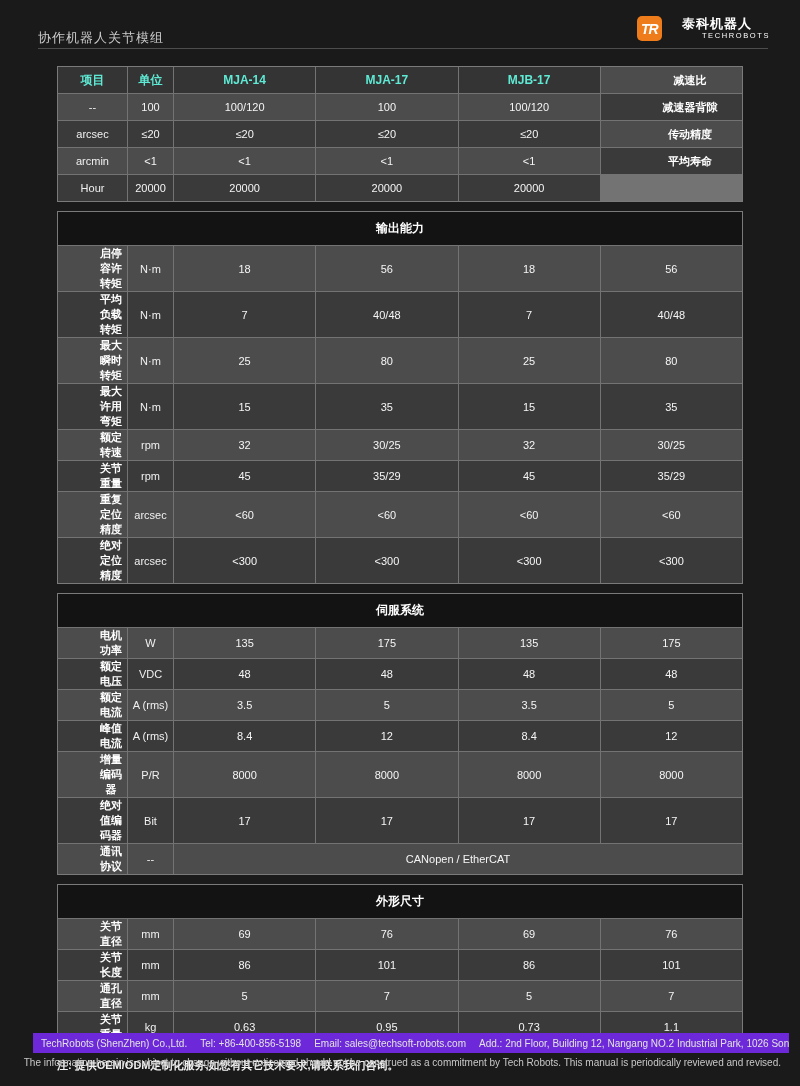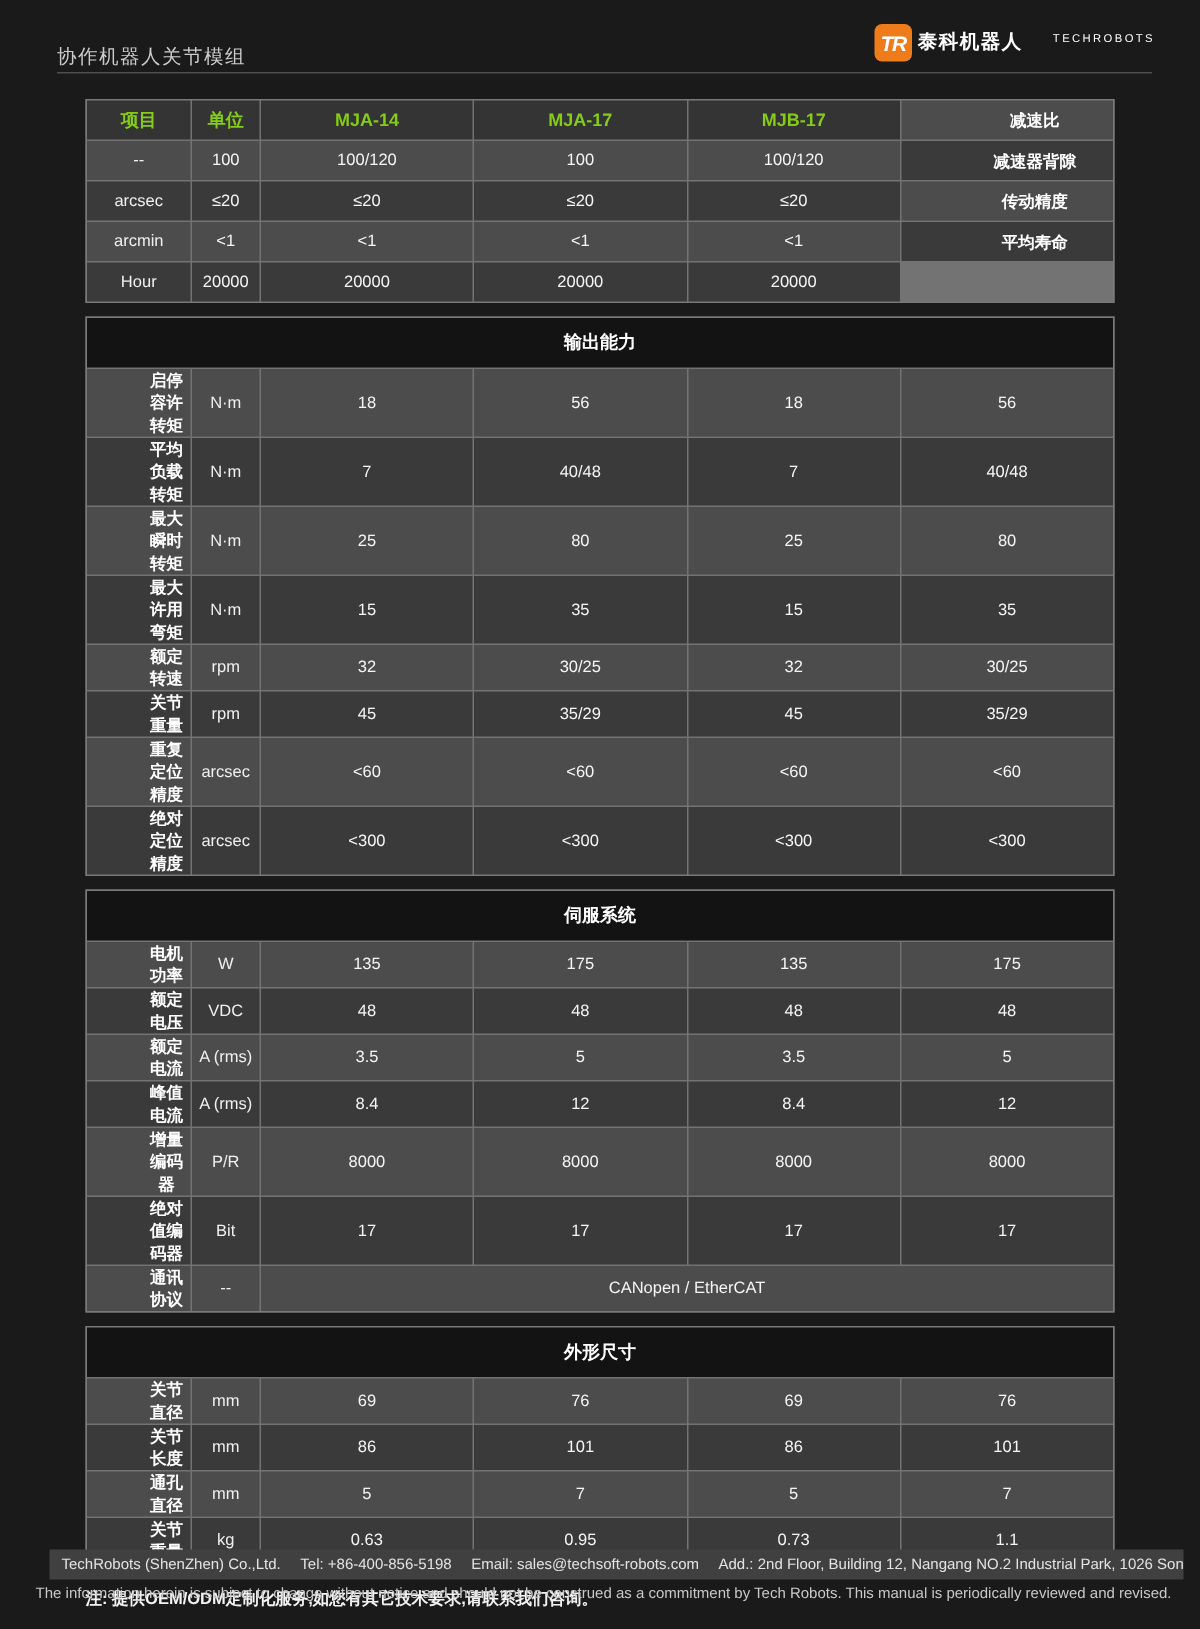--- a/index.html
+++ b/index.html
@@ -14,62 +14,62 @@
   
   .page-title{
     position:absolute;top:29px;left:38px;
     font-size:13px;color:#cccccc;letter-spacing:1px;
   }
   .header-divider{
     position:absolute;top:48px;left:38px;right:32px;height:1px;background:#4d4d4d;
   }
   .brand{
     position:absolute;top:16px;right:30px;
-    display:flex;align-items:center;gap:4px;
+    display:flex;align-items:center;gap:20px;
   }
   .logo-mark{
     width:25px;height:25px;border-radius:5px;
     display:flex;align-items:center;justify-content:center;
     font-weight:bold;font-style:italic;font-size:14px;color:#ffffff;letter-spacing:-1px;
   }
-  .brand-text{display:flex;flex-direction:row;line-height:1.1;}
+  .brand-text{display:flex;flex-direction:column;line-height:1.1;}
   .brand-cn{font-size:13px;font-weight:bold;color:#ffffff;letter-spacing:1px;}
   .brand-en{font-size:7.5px;color:#ffffff;letter-spacing:1.6px;margin-top:1px;margin-left:20px;}
   
   .table-wrap{position:absolute;top:66px;left:57px;width:686px;}
   .block{
     display:grid;
     grid-template-columns:69px 45px repeat(4,1fr);
     gap:1px;
     background:#737373;          
     border:1px solid #7a7a7a;
     margin-bottom:9px;
   }
   .cell{
     display:flex;align-items:center;justify-content:center;
     color:#f5f5f5;font-size:11px;text-align:center;
     min-height:26px;padding:0 3px;box-sizing:border-box;
   }
-  .th-cell{background:#343434;font-weight:bold;font-size:12px;color:#84cc16;}
+  .th-cell{background:#343434;font-weight:bold;font-size:12px;color:#5eead4;}
   .section-title-cell{
     grid-column:span 6;background:#131313;color:#ffffff;
     font-weight:bold;font-size:12px;min-height:33px;
   }
   .label-cell{font-weight:bold;color:#ffffff;padding-left:40px;}
   .unit-cell{color:#f0f0f0;}
   .row-light{background:#4c4c4c;}
   .row-dark{background:#3a3a3a;}
   
   .oem-note{
     margin-top:15px;
     font-size:11px;font-weight:bold;color:#f2f2f2;
   }
   .footer-bar{
     position:absolute;top:1033px;left:33px;width:756px;height:20px;
-    background:#404040;color:#e3e3e3;font-size:10px;
+    background:#6d28d9;color:#e3e3e3;font-size:10px;
     display:flex;align-items:center;padding-left:8px;box-sizing:border-box;
     white-space:nowrap;overflow:hidden;
   }
   .footer-bar span{margin-right:13px;}
   .disclaimer{
     position:absolute;top:1057px;left:0;right:19px;
     text-align:right;font-size:10px;color:#c8c8c8;
   }
 </style>
 </head>

